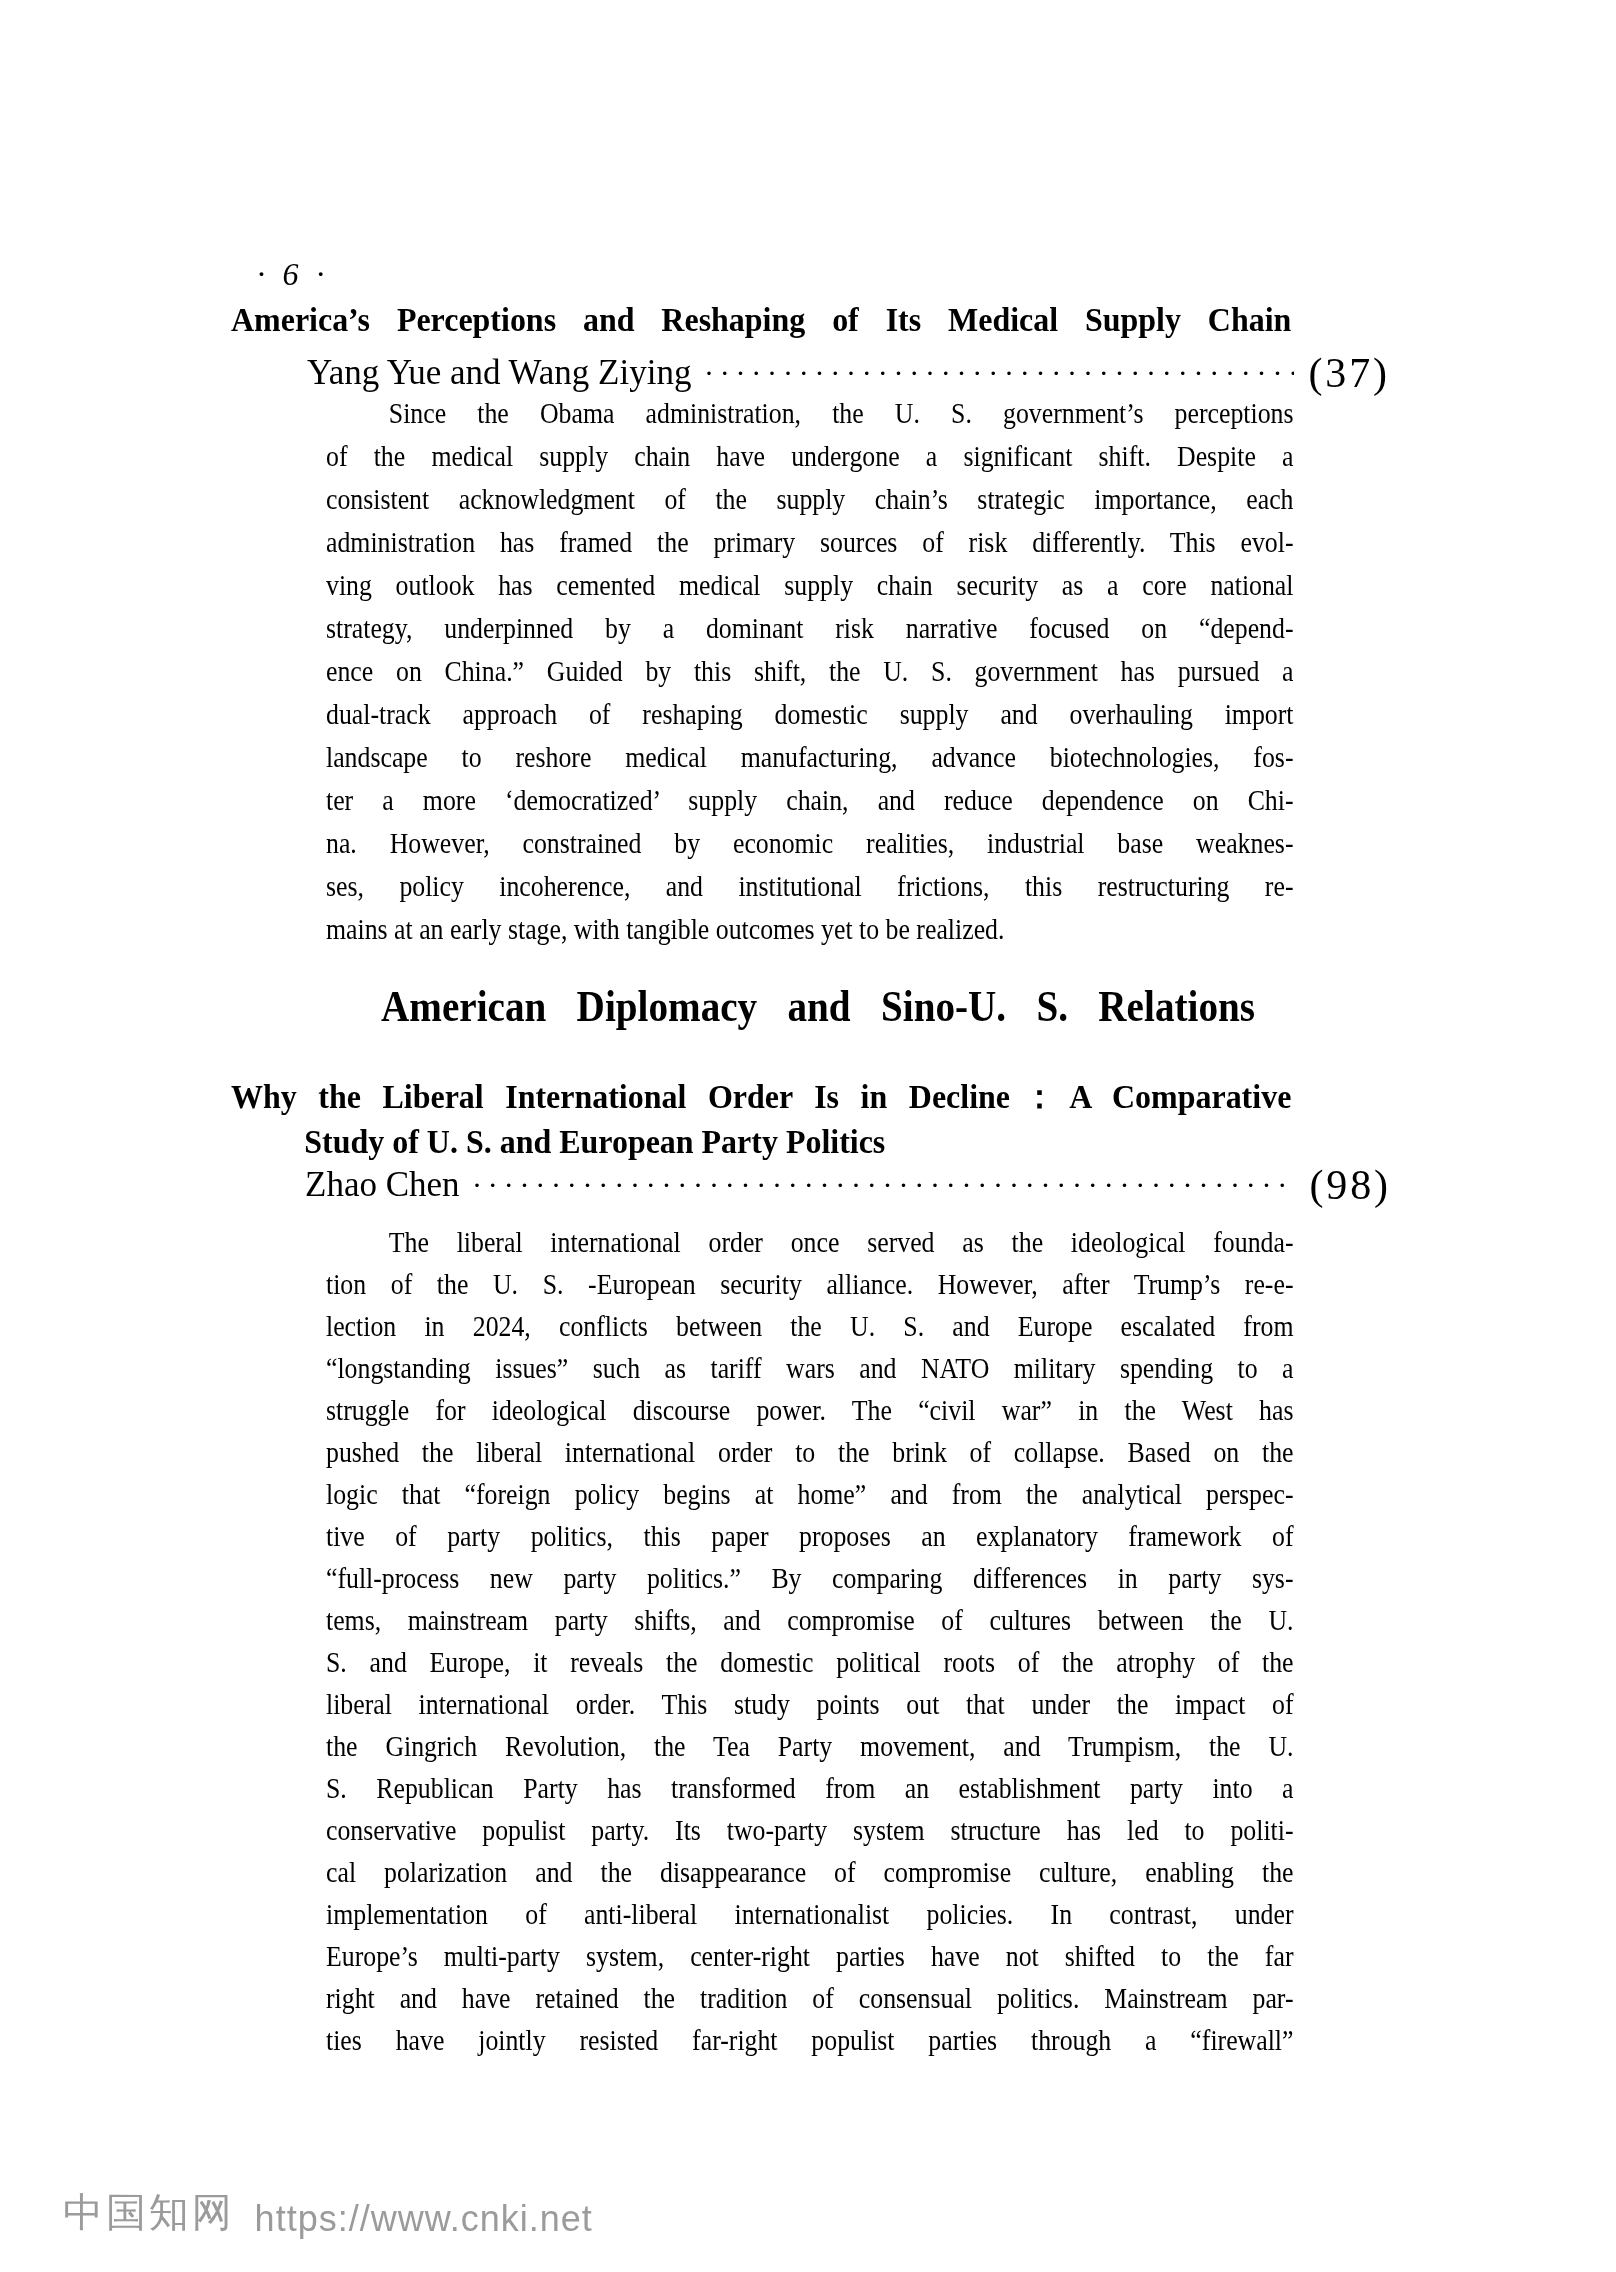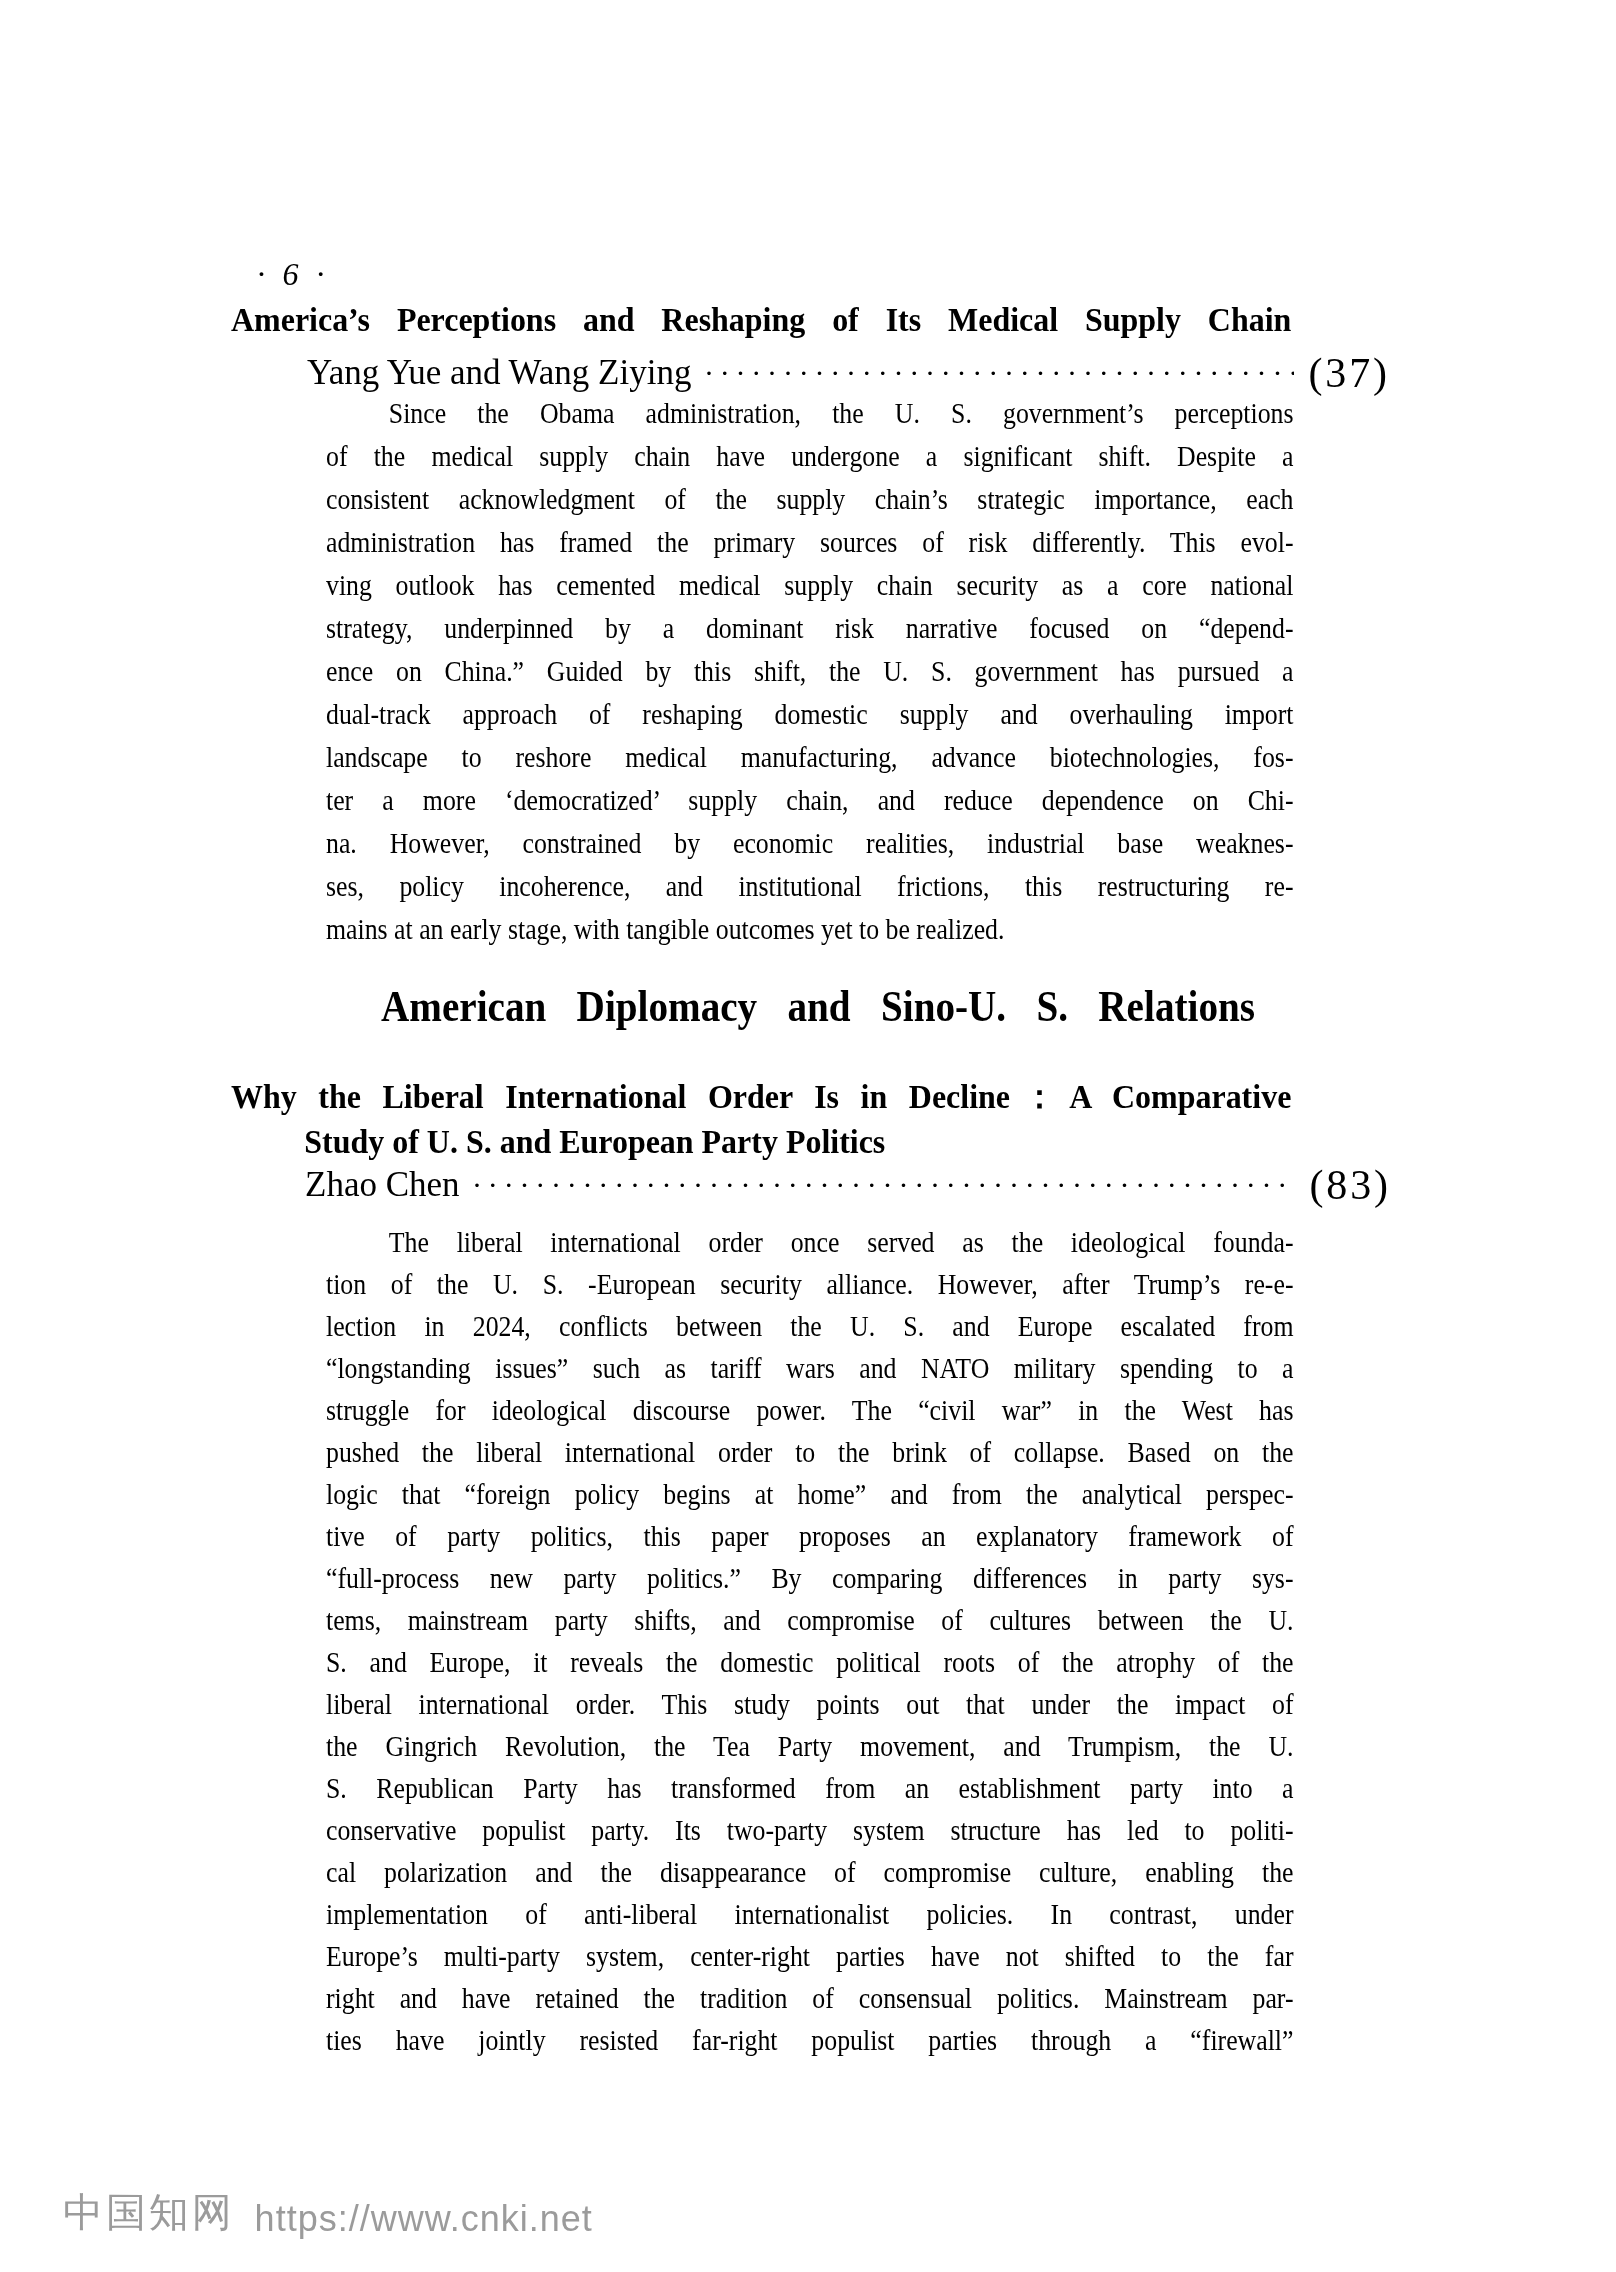--- a/index.html
+++ b/index.html
@@ -91,21 +91,21 @@
   <div class="block section-heading" style="top:983px; left:381px; width:982px;">American Diplomacy and Sino-U. S. Relations</div>
 
   <div class="block article-title" style="top:1074px; left:231px; width:1128px;">
     <div>Why the Liberal International Order Is in Decline：A Comparative</div>
     <div class="t-line2">Study of U. S. and European Party Politics</div>
   </div>
 
   <div class="block author-row" style="top:1161px; left:305px; width:1086px;">
     <span class="author-name">Zhao Chen</span>
     <span class="leader">····························································</span>
-    <span class="page-ref">(83)</span>
+    <span class="page-ref">(98)</span>
   </div>
 
   <div class="block abstract abs2" style="top:1221px; left:326px; width:1125px;">
     <div class="a-line a-first">The liberal international order once served as the ideological founda-</div>
     <div class="a-line">tion of the U. S. -European security alliance. However, after Trump’s re-e-</div>
     <div class="a-line">lection in 2024, conflicts between the U. S. and Europe escalated from</div>
     <div class="a-line">“longstanding issues” such as tariff wars and NATO military spending to a</div>
     <div class="a-line">struggle for ideological discourse power. The “civil war” in the West has</div>
     <div class="a-line">pushed the liberal international order to the brink of collapse. Based on the</div>
     <div class="a-line">logic that “foreign policy begins at home” and from the analytical perspec-</div>

